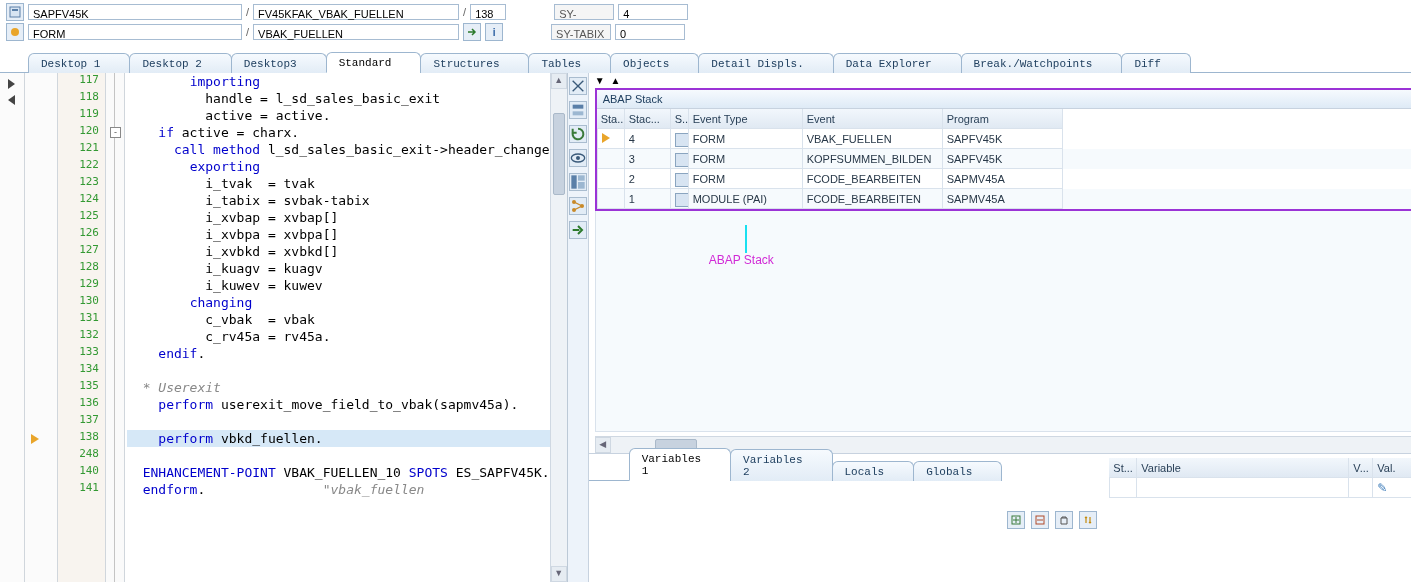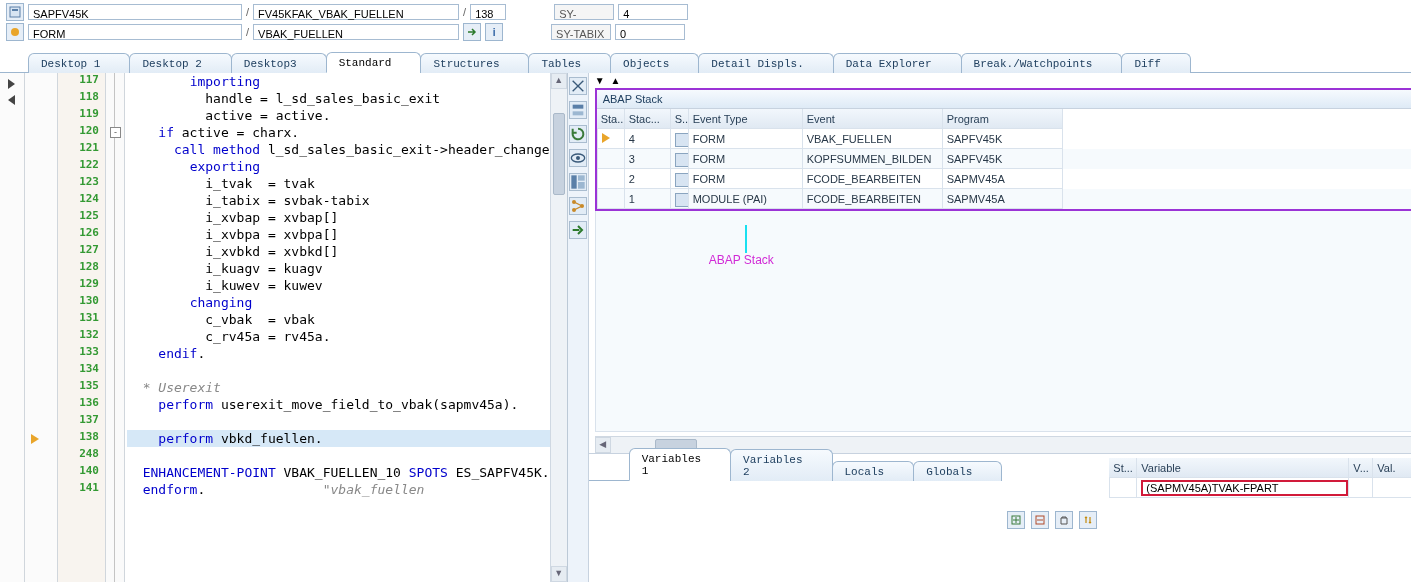--- a/index.html
+++ b/index.html
@@ -164,21 +164,21 @@
     flex: 1;
     font-family: Consolas, monospace;
     font-size: 13px;
     line-height: 17px;
     white-space: pre;
     padding-left: 2px;
     position: relative;
   }
   .code-row { height: 17px; }
   .code-row.current { background: #d6e8f7; }
-  .gutter-row { height: 17px; font-weight: bold; }
+  .gutter-row { height: 17px; }
   
   .kw  { color: #0000cc; }
   .kw2 { color: #0000cc; }
   .cm  { color: #888888; font-style: italic; }
   .scrollbar-v {
     width: 16px;
     background: #eef2f6;
     border-left: 1px solid #cfd8e2;
     position: relative;
   }
@@ -634,21 +634,20 @@
               <div class="grid-header">
                 <div>St...</div>
                 <div>Variable</div>
                 <div>V...</div>
                 <div>Val.</div>
                 <div>C...</div>
                 <div>Hexadecim</div>
               </div>
               <div class="grid-row">
                 <div></div>
-                <div><input class="vars-input" value="(SAPMV45A)TVAK-FPART" style=""></div>
                 <div></div>
                 <div></div>
                 <div><span class="pencil">✎</span></div>
                 <div>20002000</div>
               </div>
             </div>
         </div>
       </div>
     </div>
   </div>

